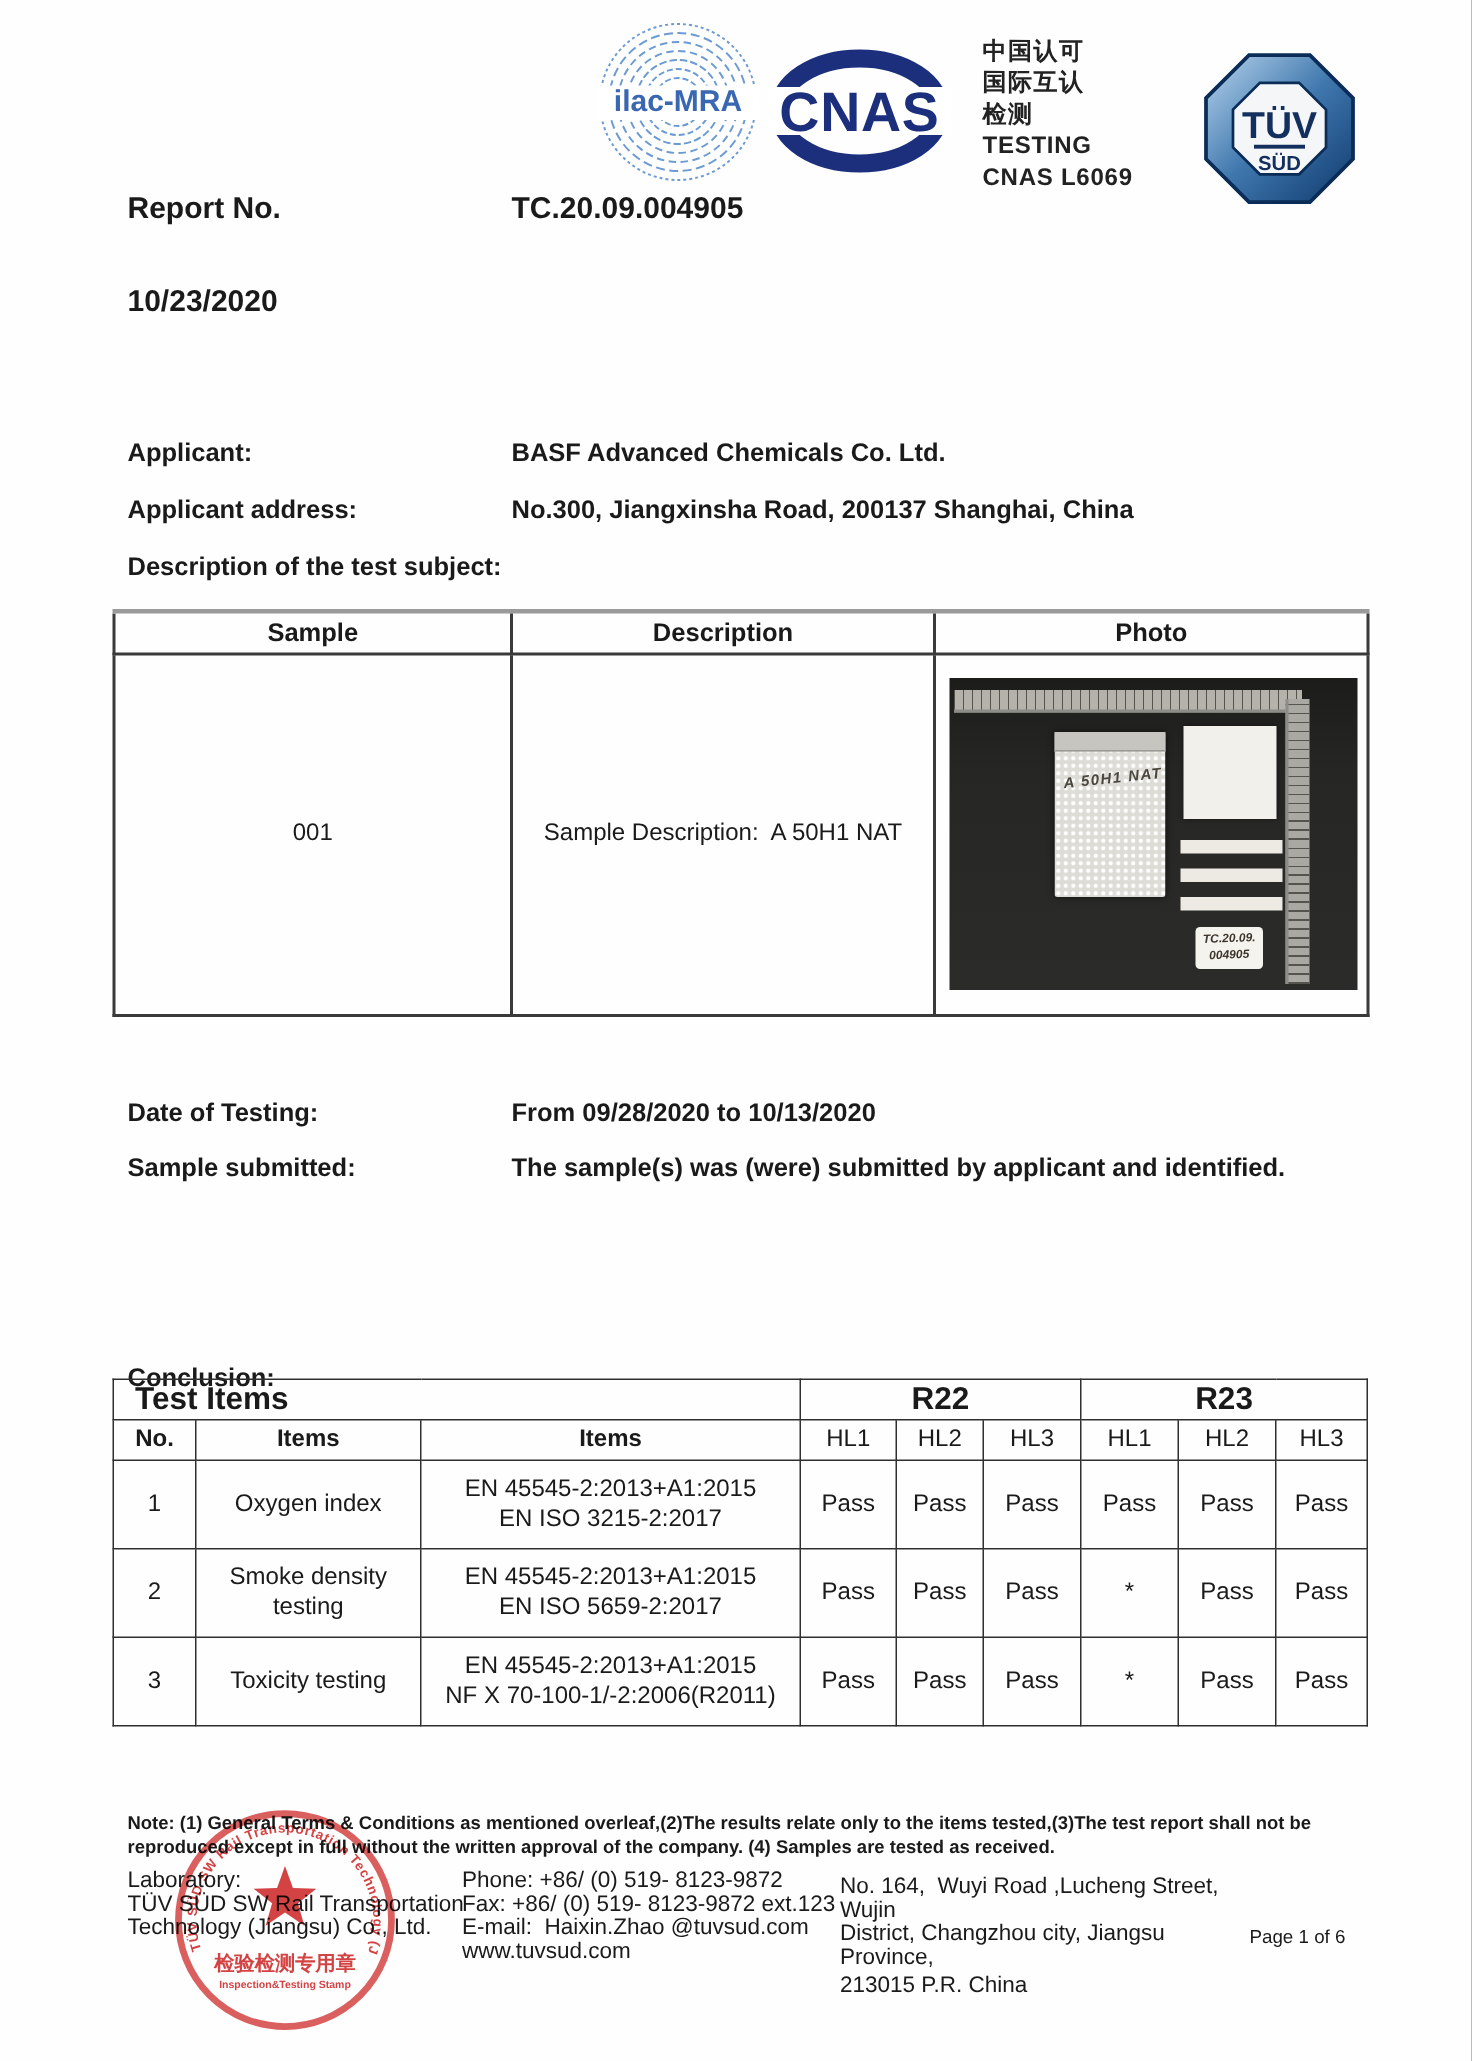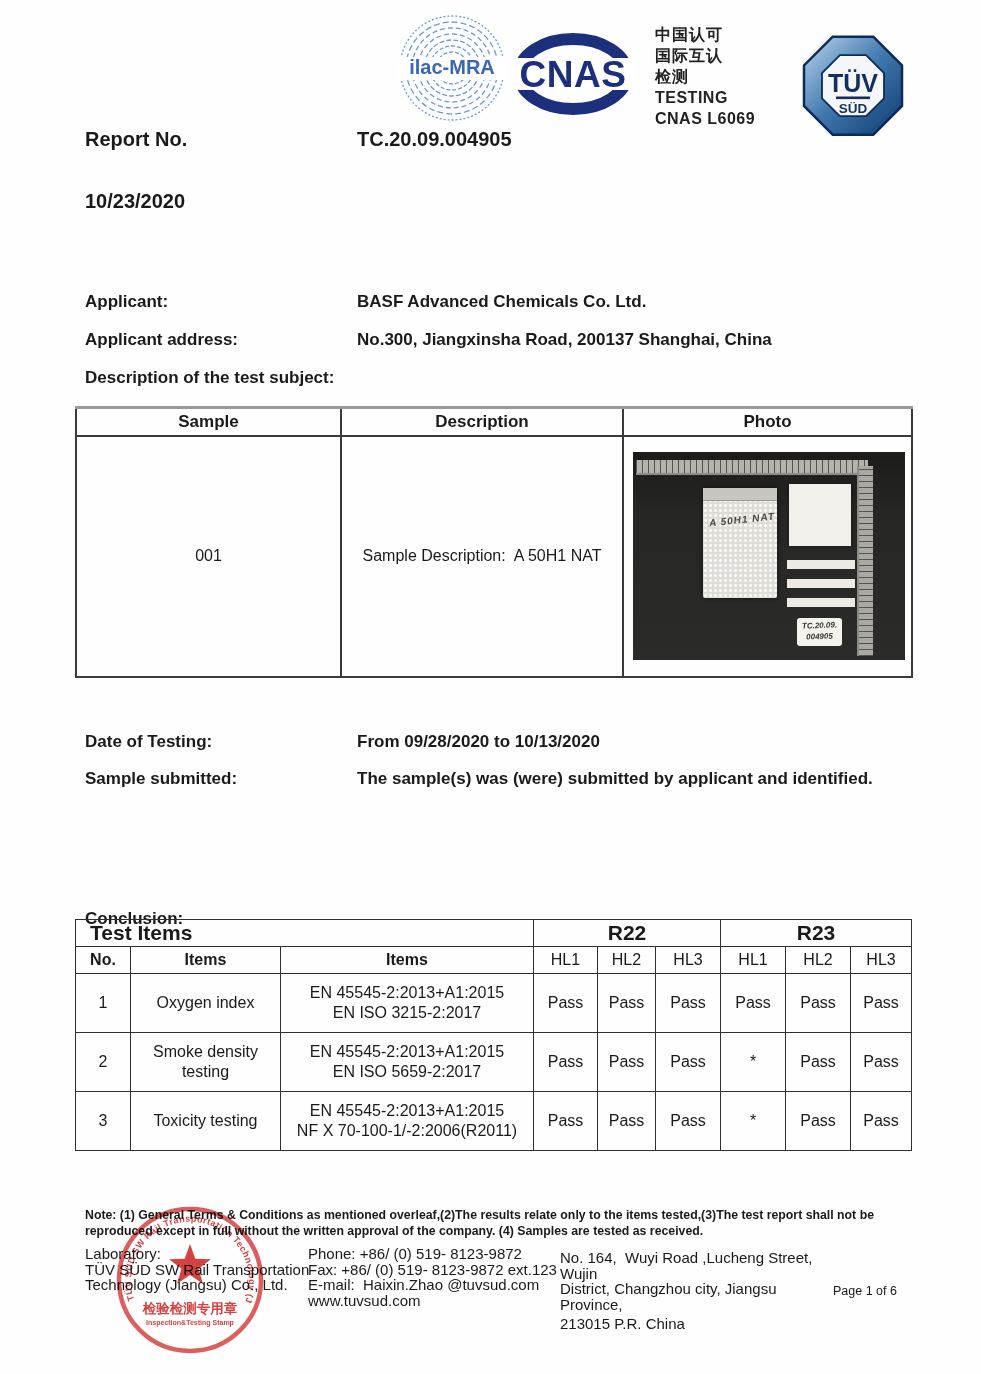--- a/index.html
+++ b/index.html
@@ -9,21 +9,21 @@
     background:#fffefe; overflow:hidden;
     font-family:"Liberation Sans", sans-serif; color:#1a1a1a;
   }
   .abs { position:absolute; }
 
   
   .accred-text { left:655px; top:24px; font-weight:bold; color:#222; font-size:16px; line-height:21px; letter-spacing:1px; }
   .accred-text .en { letter-spacing:0.5px; }
 
   
-  .kv { display:flex; align-items:flex-end;gap:16px; }
+  .kv { display:flex; align-items:flex-end; }
   .kv .k { flex:0 0 256px; font-weight:bold; }
   .kv .v { font-weight:bold; white-space:pre-wrap; }
   .big  { font-size:20px; }
   .mid  { font-size:17px; }
   .row-report   { left:85px; top:128px; width:820px; }
   .row-date     { left:85px; top:190px; width:820px; }
   .row-app      { left:85px; top:292px; width:860px; }
   .row-addr     { left:85px; top:330px; width:860px; }
   .row-desc     { left:85px; top:368px; font-weight:bold; font-size:17px; }
   .row-receipt  { left:85px; top:694px; width:860px; }

